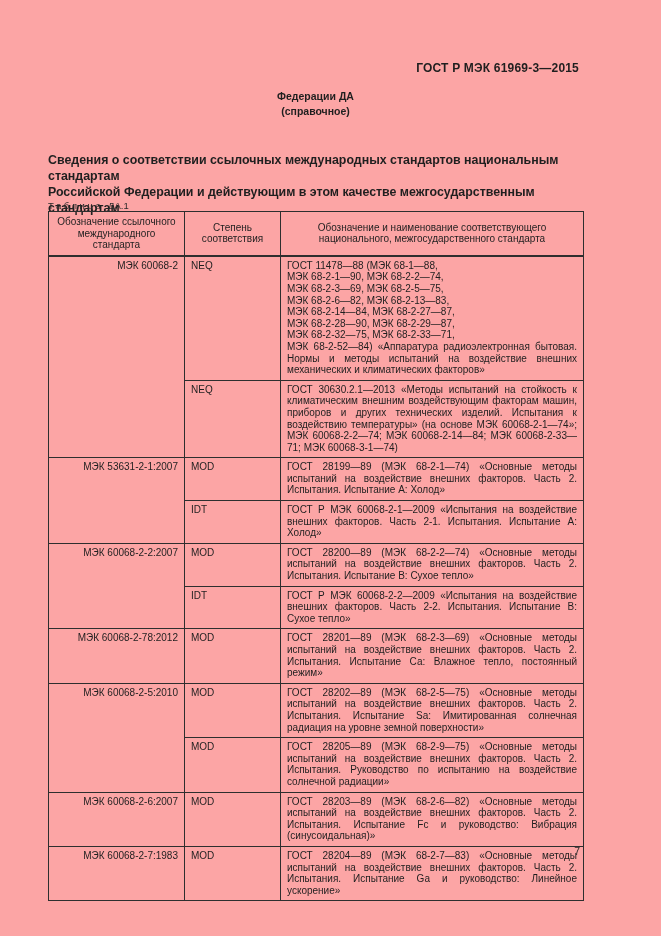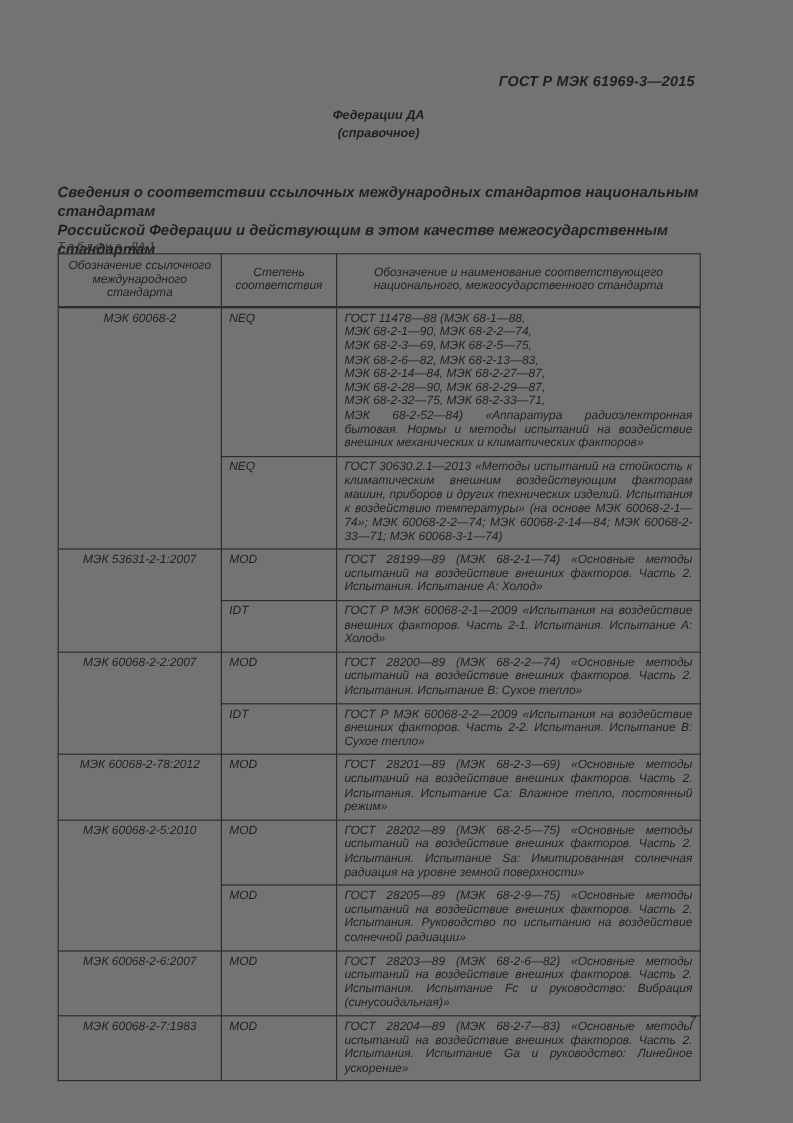--- a/index.html
+++ b/index.html
@@ -4,21 +4,21 @@
 <style>
   html, body { margin: 0; padding: 0; }
   body {
     width: 661px; height: 936px;
     background: #ffffff;
     font-family: "Liberation Sans", sans-serif;
     color: #1f1f1f;
     position: relative;
     -webkit-font-smoothing: antialiased;
   }
-  .page { position: absolute; inset: 0; background: #737373; font-style: italic; }
+  .page { position: absolute; inset: 0; background: #fca5a5; }
 
   .doc-code {
     position: absolute; top: 61px; left: 48px; width: 531px;
     text-align: right; font-weight: 700; font-size: 12px; letter-spacing: .2px;
   }
   .annex {
     position: absolute; top: 89px; left: 48px; width: 535px;
     text-align: center; font-weight: 700; font-size: 10.5px; line-height: 15px;
   }
   .doc-title {
@@ -45,21 +45,21 @@
     padding: 3px 6px 4px 6px;
   }
   table.std thead th {
     vertical-align: middle;
     font-weight: 400;
     text-align: center;
     padding: 4px 4px;
     height: 27px;
     border-bottom: 2px solid #2e2e2e;
   }
-  td.c1 { text-align: center; padding-top: 4px; }
+  td.c1 { text-align: right; padding-top: 4px; }
   td.c2 { padding-top: 4px; }
   td.c3 {
     text-align: justify;
     white-space: pre-line;
     padding: 3px 7px 4px 7px;
   }
   .page-num {
     position: absolute; top: 845px; left: 48px; width: 532px;
     text-align: right; font-size: 10.5px; color: #2a2a2a;
   }

